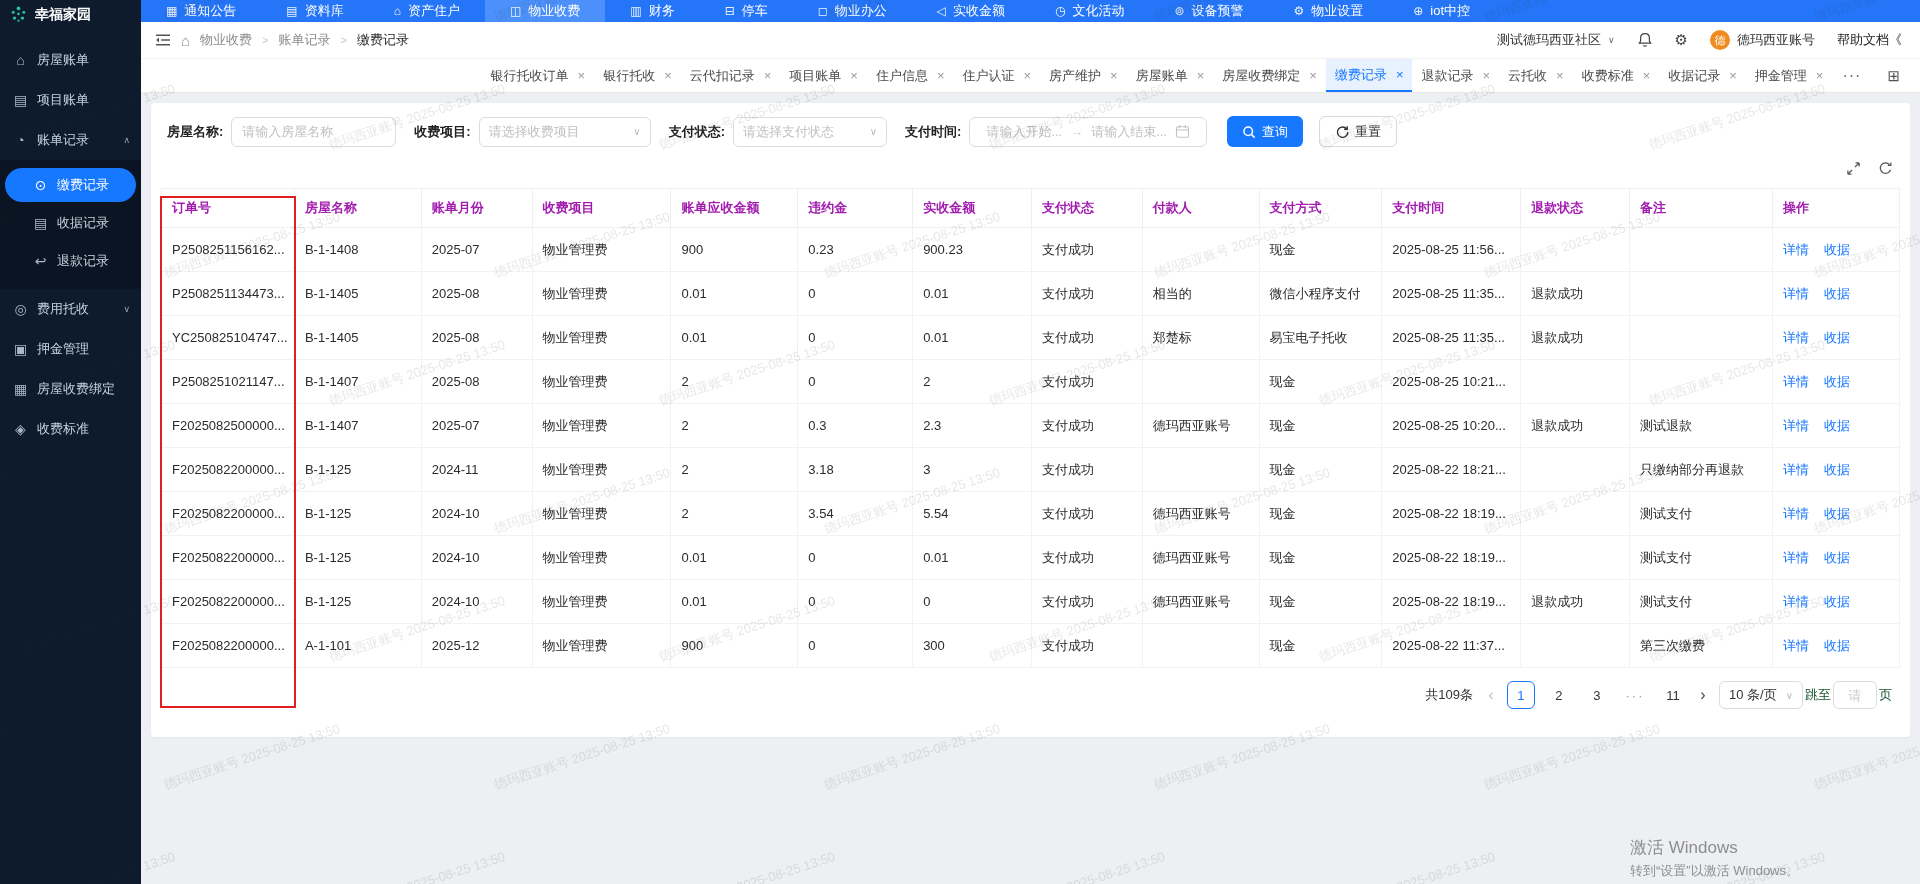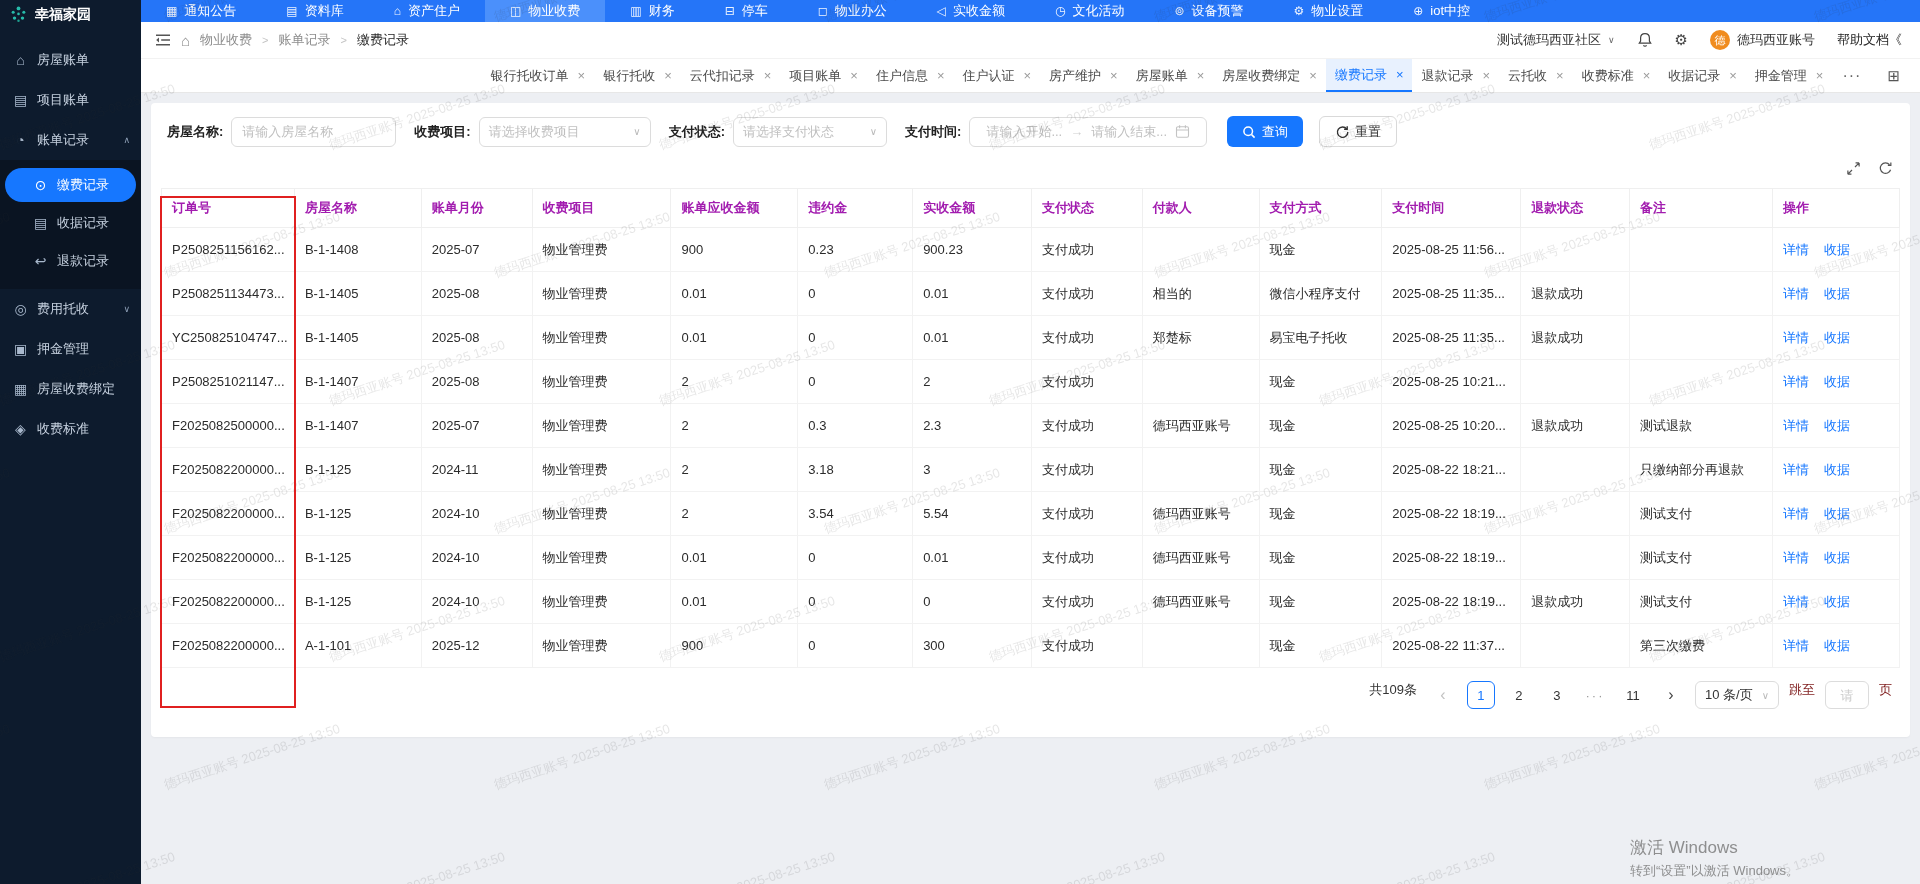--- a/index.html
+++ b/index.html
@@ -89,33 +89,33 @@
 
   .table-tools { display:flex; justify-content:flex-end; align-items:center; gap:17px; padding:8px 17px 12px; }
 
   table.grid { width:calc(100% - 20px); margin:0 10px; border-collapse:collapse; table-layout:fixed; }
   .grid th { font-size:13px; font-weight:bold; color:#a21caf; text-align:left; padding:10px;
     border:1px solid #efefef; background:#fff; white-space:nowrap; overflow:hidden; }
   .grid td { font-size:13px; color:#2b2b2b; padding:0 10px; height:44px; border:1px solid #f2f2f2;
     white-space:nowrap; overflow:hidden; }
   .grid .op { color:var(--accent); text-decoration:none; margin-right:15px; cursor:pointer; }
 
-  .pagination { display:flex; justify-content:flex-end; gap:10px;
+  .pagination { display:flex; justify-content:flex-end; align-items:center; gap:2px;
     padding:13px 18px 0; font-size:13px; color:#333; }
   .pg-total { color:#333; margin-right:2px; }
   .pg-btn { min-width:28px; height:28px; display:flex; align-items:center; justify-content:center;
     cursor:pointer; border-radius:6px; }
   .pg-btn.active { border:1px solid var(--accent); color:var(--accent); }
   .pg-ellipsis { color:#9a9a9a; letter-spacing:2px; }
   .pg-prev { color:#c2c2c2; font-size:16px; }
   .pg-next { color:#444; font-size:16px; }
   .pg-size { height:28px; border:1px solid #dcdcdc; border-radius:6px; display:flex; align-items:center;
     gap:9px; padding:0 9px; cursor:pointer; color:#333; }
   .pg-size .caret { color:#b9b9b9; font-size:10px; }
-  .pg-jump-label, .pg-page-suffix { color:#7f1d1d; }
+  .pg-jump-label, .pg-page-suffix { color:#14532d; }
   .pg-jump-input { width:44px; height:28px; border:1px solid #dcdcdc; border-radius:6px; text-align:center;
     font-size:13px; color:#333; outline:none; font-family:inherit; }
   .pg-jump-input::placeholder { color:#ccc; }
 
   
   .watermark-layer { position:absolute; inset:0; overflow:hidden; pointer-events:none; z-index:20; }
   .wm { position:absolute; white-space:nowrap; transform:rotate(-18deg); font-size:13px;
     color:rgba(50,50,50,.12); }
   .red-box { position:absolute; left:160px; top:196px; width:136px; height:512px;
     border:2px solid var(--annotation-red); z-index:30; pointer-events:none; }

